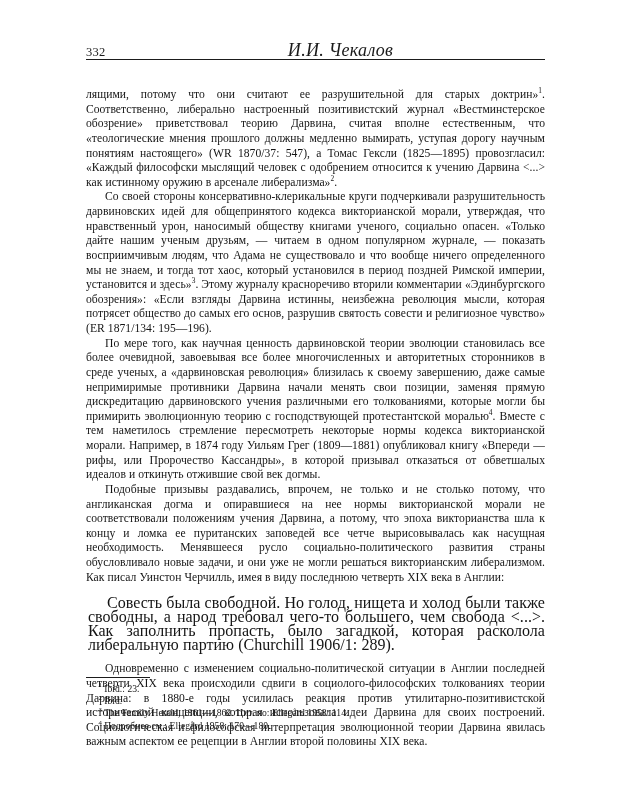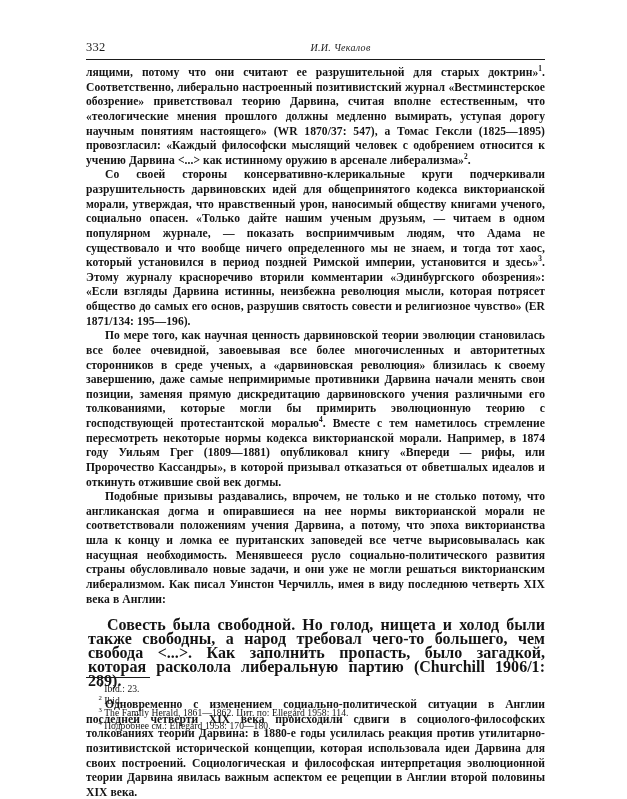--- a/index.html
+++ b/index.html
@@ -33,42 +33,41 @@
   .runhead .folio {
     width: 90px;
     text-align: left;
     font-size: 12.5px;
     color: #1a1a1a;
   }
   .runhead .author {
     flex: 1;
     text-align: center;
     font-style: italic;
-    font-size: 10px;
+    font-size: 18px;
     letter-spacing: .3px;
     color: #1a1a1a;
     padding-right: 40px;
   }
   .rule-head {
     border-bottom: 1.4px solid #1b1b1b;
     margin-top: 2px;
     width: 459px;
   }
   
   .body {
-    margin-top: 6px;
+    margin-top: 28px;
     font-size: 11.6px;
     line-height: 14.62px;
     text-align: justify;
     text-justify: inter-word;
     hyphens: manual;
     -webkit-hyphens: manual;
     letter-spacing: .04px;
     word-spacing: .1px;
-    font-weight: bold;
   }
   .body p {
     margin: 0;
     text-indent: 19px;
   }
   .body p.noindent {
     text-indent: 0;
   }
   sup {
     font-size: 7.4px;

